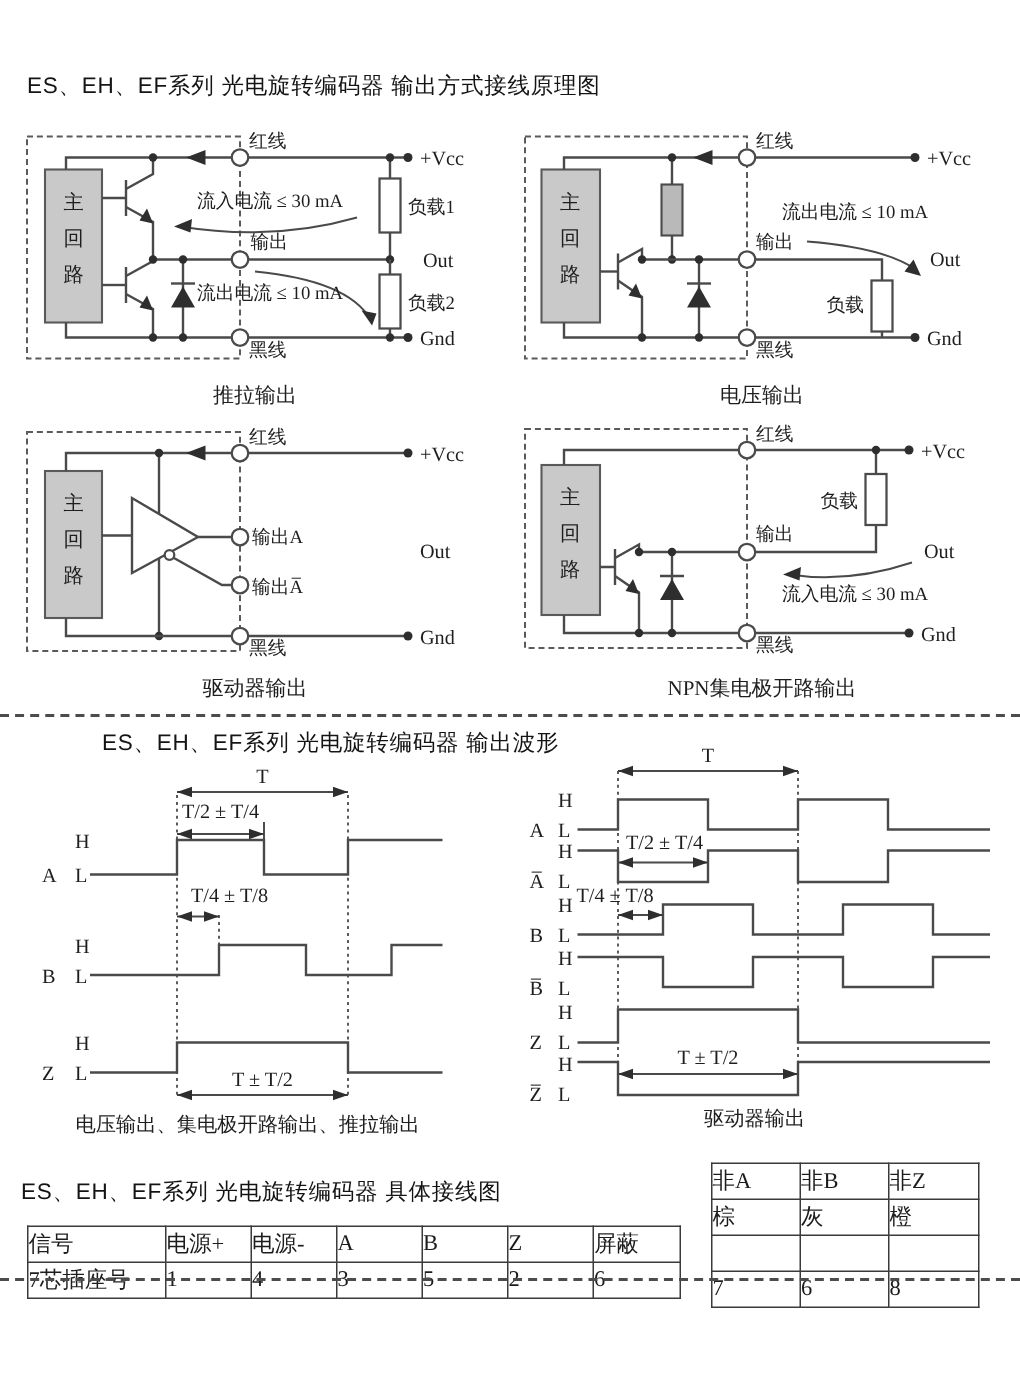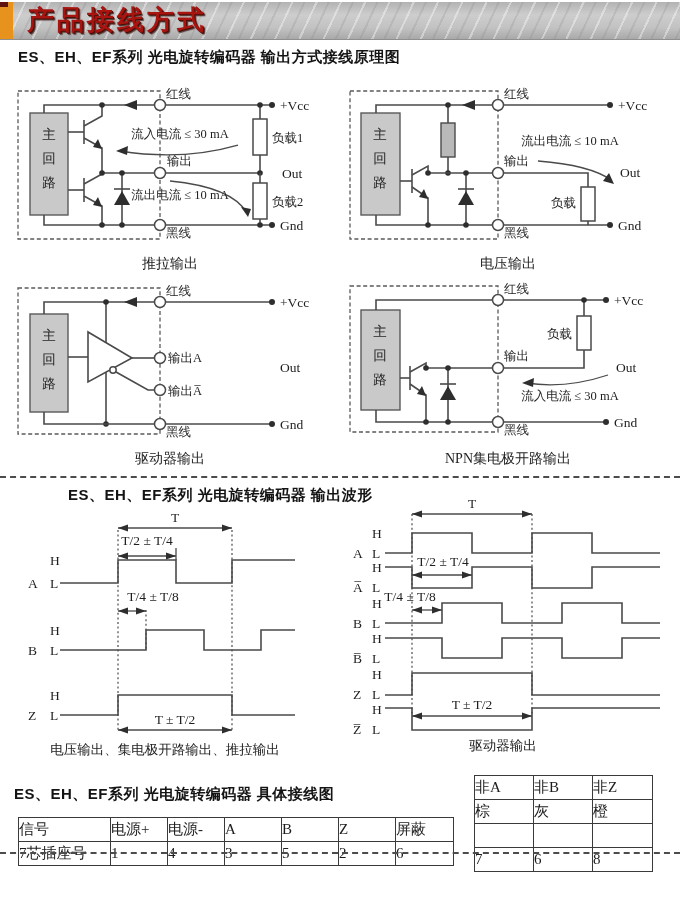--- a/index.html
+++ b/index.html
@@ -11,21 +11,21 @@
       repeating-linear-gradient(115deg, rgba(255,255,255,.38) 0 2px, rgba(255,255,255,0) 2px 11px, rgba(120,120,120,.18) 11px 13px, rgba(255,255,255,0) 13px 22px),
       linear-gradient(180deg,#b3b3b3 0%,#cdcdcd 35%,#c2c2c2 70%,#a9a9a9 100%);
     border-bottom:1px solid #8f8f8f;}
   .banner-accent{position:absolute;left:0;top:0;width:13px;height:37px;background:#e8921e;}
   .banner-notch{position:absolute;left:0;top:0;width:8px;height:5px;background:#5f1210;}
   .banner-title{position:absolute;left:27px;top:3px;
     font-family:"Liberation Sans",sans-serif;font-weight:bold;font-size:27px;line-height:31px;
     color:#a81410;letter-spacing:3px;
     text-shadow:1px 1px 0 #46100a, 2px 2px 1px rgba(50,15,8,.75);}
   
-  .heading{position:absolute;font-family:"Liberation Sans",sans-serif;font-weight:bold;
+  .heading{position:absolute;font-family:"Liberation Sans",sans-serif;font-weight:normal;
     font-size:15px;color:#141414;letter-spacing:.5px;white-space:nowrap;}
   
   .divider{position:absolute;left:0;width:680px;height:0;border-top:2px dashed #4c4c4c;z-index:5;}
   
   .diag{position:absolute;}
   svg text{font-family:"Liberation Serif",serif;fill:#1e1e1e;}
   .t12{font-size:12.5px;}
   .t13{font-size:13.5px;}
   .cap{font-size:14px;}
   .wire{stroke:#4a4a4a;stroke-width:1.6;fill:none;}
@@ -43,25 +43,20 @@
   
   .wtable{position:absolute;border-collapse:collapse;table-layout:fixed;}
   .wtable td{border:1.6px solid #3a3a3a;height:23px;text-align:left;vertical-align:middle;
     font-size:15px;font-family:"Liberation Serif",serif;color:#1c1c1c;padding:0;}
 </style>
 </head>
 <body>
 
 <div id="page">
 
-  <div class="banner">
-    <div class="banner-accent"></div>
-    <div class="banner-notch"></div>
-    <div class="banner-title">产品接线方式</div>
-  </div>
 
   <div class="heading" style="left:18px;top:48px;">ES、EH、EF系列 光电旋转编码器 输出方式接线原理图</div>
 
   <div class="diag" style="left:10px;top:85px;">
   <svg width="330" height="195" viewBox="0 0 330 195">
     <g>
       <rect class="dashbox" x="8" y="6" width="142" height="148"></rect>
       <rect class="graybox" x="20" y="28" width="38" height="102"></rect>
       <path class="wire" d="M34 28 V20 H144"></path>
       <polygon class="arr" points="114,20 127,15 127,25"></polygon>

